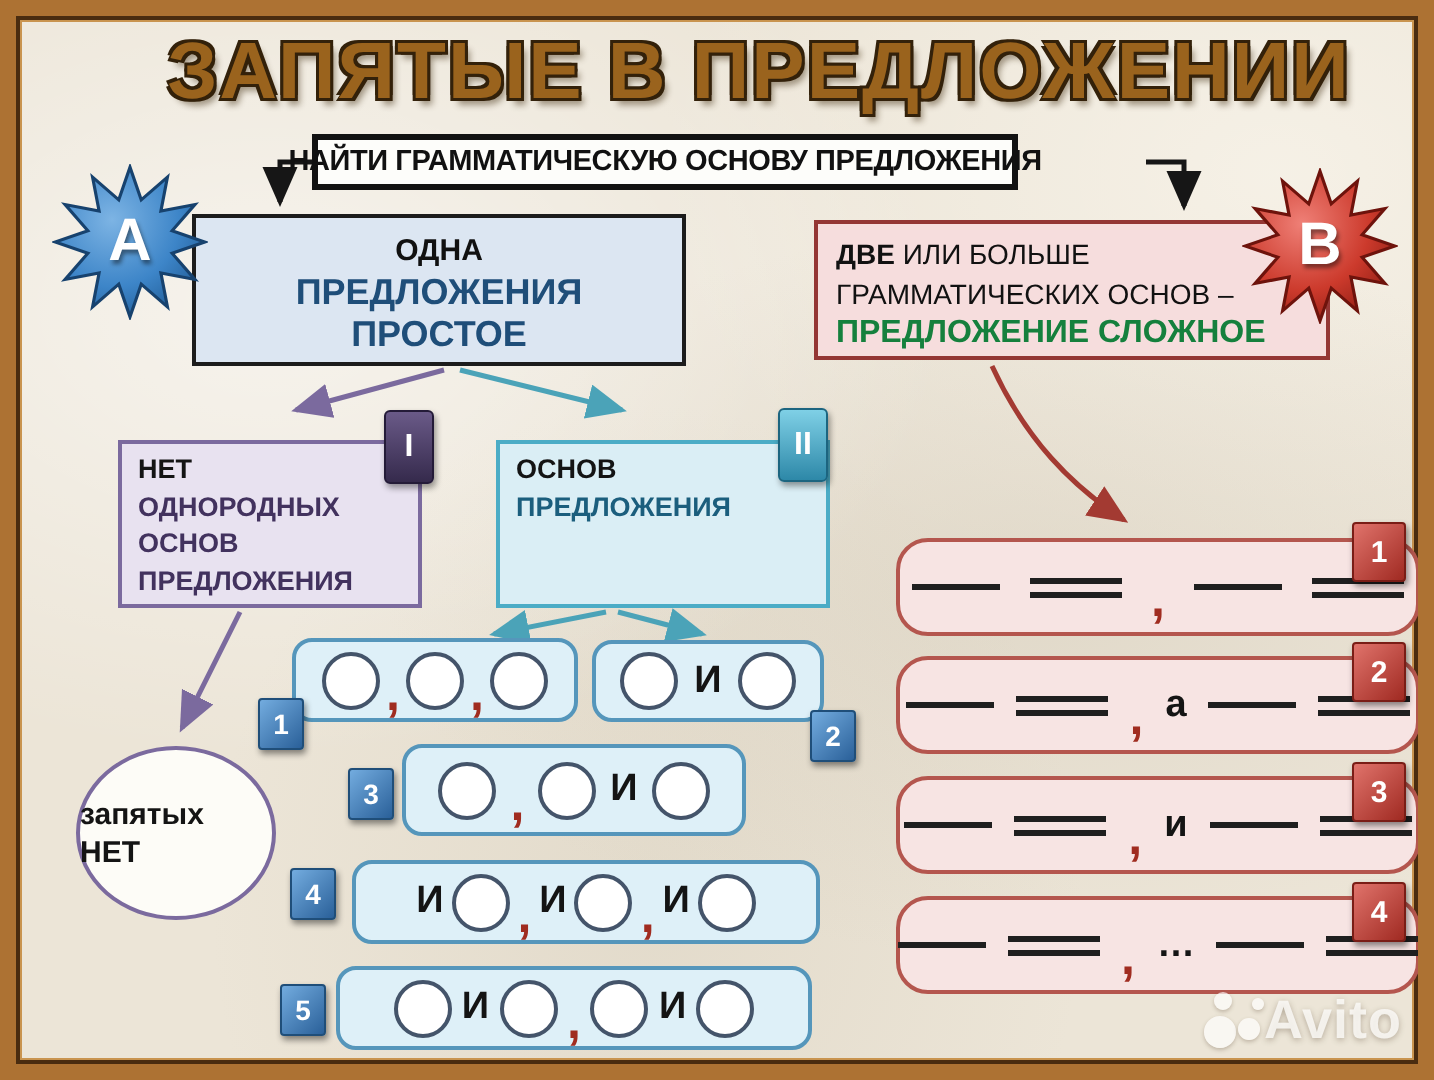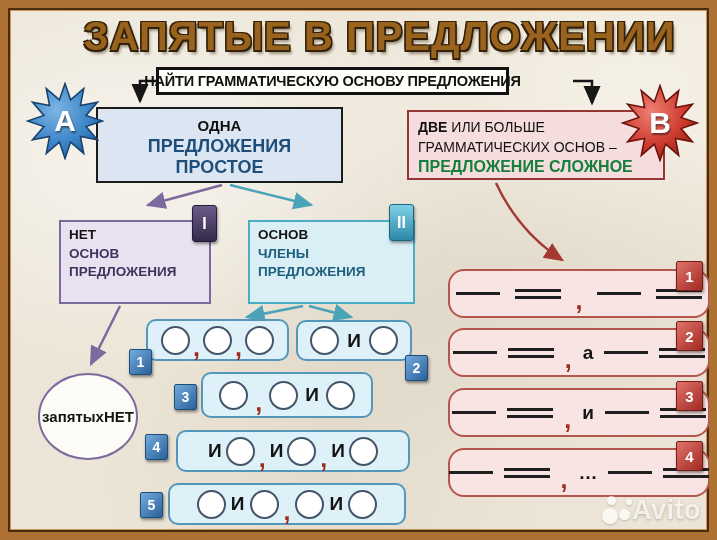--- a/index.html
+++ b/index.html
@@ -82,21 +82,21 @@
     display:flex; align-items:center; justify-content:center;
     color:#fff; font-size:16px; font-weight:bold;
     box-shadow:1px 2px 3px rgba(0,0,0,.4);
   }
   .tab-i{left:184px; top:197px; background:linear-gradient(180deg,#6a5a88,#352a4c); border:1px solid #241b38;}
   .tab-ii{left:381px; top:196px; background:linear-gradient(180deg,#7fd0e6,#2d88a8); border:1px solid #1c6580;}
   
   .bubble{
     left:30px; top:365px; width:100px; height:87px; box-sizing:border-box;
     background:#fdfcf7; border:2px solid #7b6a9e; border-radius:50%;
-    display:flex; flex-direction:row; align-items:center; justify-content:center;
+    display:flex; flex-direction:column; align-items:flex-start; justify-content:center;
     font-size:15px; font-weight:bold; color:#141414; line-height:19px;
   }
   
   .scheme{display:flex; align-items:center; justify-content:center; box-sizing:border-box;}
   .simple{
     background:#def0f8; border:2px solid var(--simple-accent,#5596bb); border-radius:10px; gap:3px;
   }
   .s1{left:138px; top:311px; width:143px; height:42px;}
   .s2{left:288px; top:312px; width:116px; height:41px; gap:8px;}
   .s3{left:193px; top:364px; width:172px; height:46px; gap:7px;}
@@ -214,28 +214,28 @@
   </div>
   <div class="abs star star-b">
     <svg width="78" height="78" viewBox="0 0 100 100">
       <polygon points="98,50 77,57.2 91.6,74 69.8,69.8 74,91.6 57.2,77 50,98 42.8,77 26,91.6 30.2,69.8 8.4,74 23,57.2 2,50 23,42.8 8.4,26 30.2,30.2 26,8.4 42.8,23 50,2 57.2,23 74,8.4 69.8,30.2 91.6,26 77,42.8" fill="url(#star-red)" stroke="#6e130c" stroke-width="2"></polygon>
     </svg>
     <div class="letter">В</div>
   </div>
 
   <div class="abs box-i">
     <div class="l1">НЕТ</div>
+    <div>ОДНОРОДНЫХ</div>
     <div>ОСНОВ</div>
     <div>ПРЕДЛОЖЕНИЯ</div>
   </div>
   <div class="abs tab tab-i">I</div>
 
   <div class="abs box-ii">
     <div class="l1">ОСНОВ</div>
-    <div>ЧЛЕНЫ</div>
     <div>ПРЕДЛОЖЕНИЯ</div>
   </div>
   <div class="abs tab tab-ii">II</div>
 
   <div class="abs bubble">
     <div>запятых</div>
     <div>НЕТ</div>
   </div>
 
   <div class="abs scheme simple s1">

